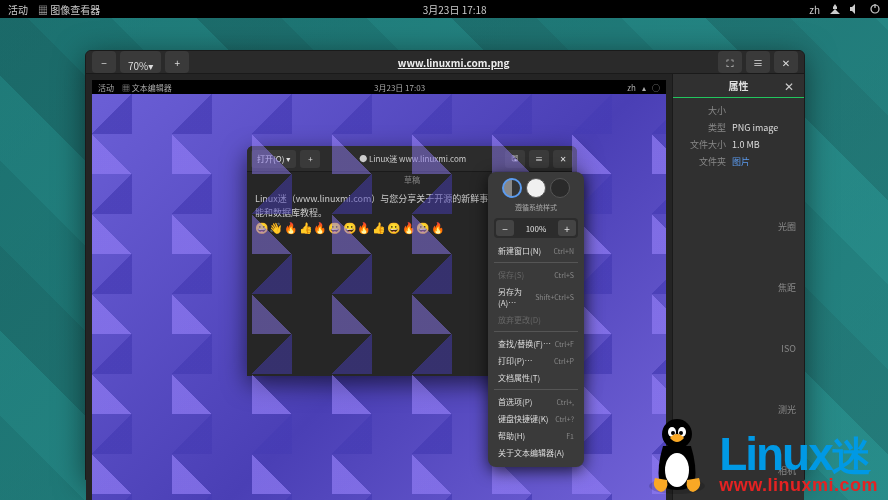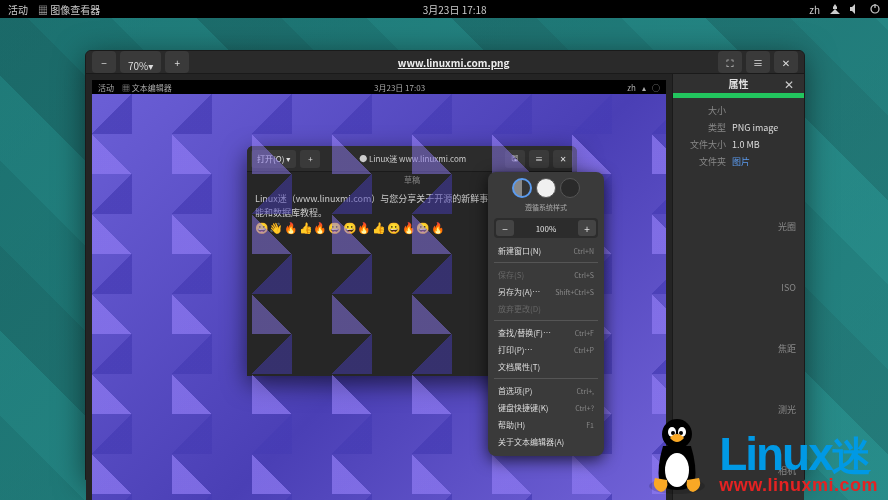--- a/index.html
+++ b/index.html
@@ -83,21 +83,21 @@
 .small-btn { width: 20px; height: 18px; background: #3a3a3a; border-radius: 3px;
   display: flex; align-items: center; justify-content: center; font-size: 8px; }
 .small-btn.wide { width: auto; padding: 0 6px; gap: 2px; }
 .editor-sub { height: 14px; background: #262626; font-size: 8px; color: #888;
   display: flex; align-items: center; justify-content: center; }
 .editor-body { flex: 1; background: #262626; padding: 6px 8px; color: #ccc;
   font-size: 9px; line-height: 1.5; }
 .emoji-line { font-size: 11px; letter-spacing: 1px; }
 .popover {
   position: absolute; top: 78px; left: 396px;
-  width: 116px; background: #3a3a3a; border-radius: 8px;
+  width: 96px; background: #3a3a3a; border-radius: 8px;
   box-shadow: 0 4px 16px rgba(0,0,0,.7);
   padding: 6px; font-size: 8px; z-index: 50;
 }
 .theme-row { display: flex; gap: 4px; justify-content: center; margin-bottom: 4px; }
 .theme-sw { width: 20px; height: 20px; border-radius: 50%; border: 1px solid #555; }
 .theme-sw.sys { background: linear-gradient(90deg,#888 50%,#333 50%); border: 2px solid #5b9bef; }
 .theme-sw.light { background: #f0f0f0; }
 .theme-sw.dark { background: #2a2a2a; }
 .theme-lbl { text-align: center; font-size: 7px; color: #aaa; margin-bottom: 6px; }
 .zoom-row { display: flex; align-items: center; justify-content: space-between;
@@ -107,21 +107,21 @@
 .menu-sep { height: 1px; background: #555; margin: 3px 0; }
 .menu-item { display: flex; justify-content: space-between; align-items: center;
   padding: 3px 4px; border-radius: 3px; color: #ddd; }
 .menu-item.disabled { color: #666; }
 .menu-item .sc { color: #888; font-size: 7px; }
 .props {
   width: 132px; background: #303030; border-left: 1px solid #1a1a1a;
   display: flex; flex-direction: column;
 }
 .props-hb { height: 24px; display: flex; align-items: center; justify-content: space-between;
-  padding: 0 6px; border-bottom: 5px solid #22c55e; }
+  padding: 0 6px; border-bottom: 1px solid #22c55e; }
 .props-hb .title { flex: 1; text-align: center; font-weight: 600; font-size: 10px; }
 .close-x { width: 18px; height: 18px; display: flex; align-items: center; justify-content: center;
   font-size: 12px; color: #ccc; border-radius: 3px; }
 .prop-group { padding: 4px 8px; font-size: 9px; }
 .prop-row { display: flex; justify-content: space-between; padding: 2px 0; }
 .prop-row .k { color: #888; text-align: right; width: 45px; }
 .prop-row .v { color: #ddd; text-align: left; flex: 1; padding-left: 6px; }
 .prop-row .v.link { color: #5b9bef; }
 .prop-heading { color: #888; text-align: right; padding: 6px 8px 2px; font-size: 9px; margin-top: 40px; }
 .watermark {
@@ -297,22 +297,22 @@
         <div class="prop-row">
             <span class="k">文件大小</span>
             <span class="v">1.0 MB</span>
           </div>
         <div class="prop-row">
             <span class="k">文件夹</span>
             <span class="v link">图片</span>
           </div>
       </div>
       <div class="prop-heading">光圈</div>
+      <div class="prop-heading">焦距</div>
       <div class="prop-heading">ISO</div>
-      <div class="prop-heading">焦距</div>
       <div class="prop-heading">测光</div>
       <div class="prop-heading">相机</div>
       <div style="height:10px"></div>
       <div class="prop-heading">时间</div>
       <div class="prop-heading">日期</div>
     </div>
   </div>
 </div>
 
 <div class="watermark">

